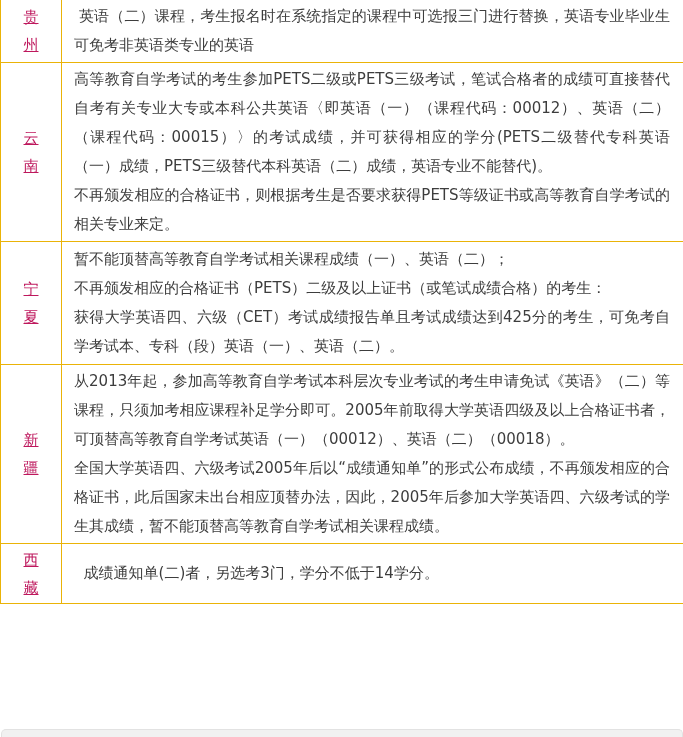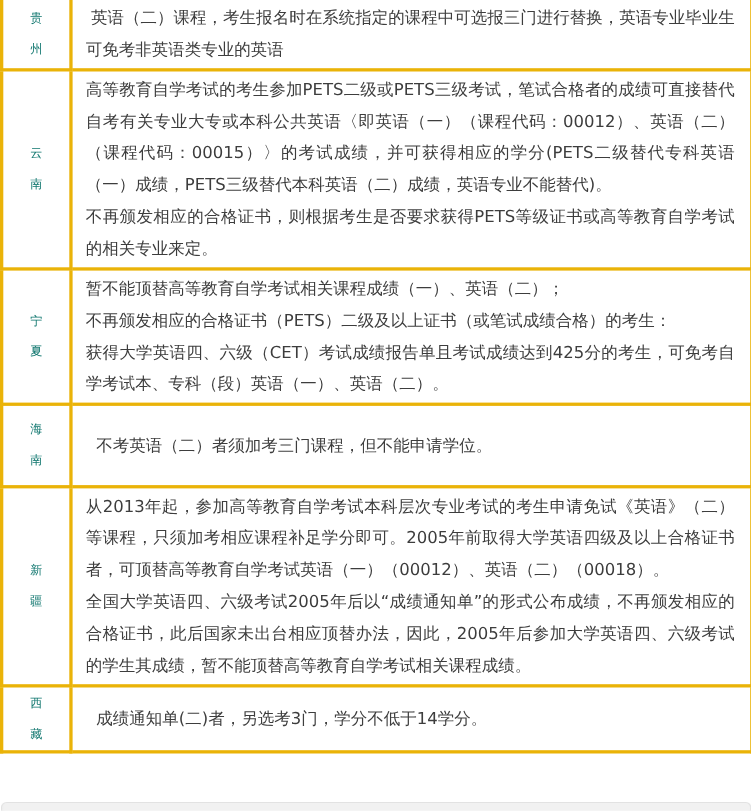--- a/index.html
+++ b/index.html
@@ -13,40 +13,41 @@
     overflow: hidden;
     font-family: "DejaVu Sans", sans-serif;
     color: #3d3d3d;
   }
   table.rules-table {
     border-collapse: collapse;
     table-layout: fixed;
     width: 685px; 
   }
   table.rules-table td {
-    border: 3px solid #eab308;
+    border: 1px solid #eab308;
     vertical-align: middle;
     font-size: 15px;
     line-height: 29px;
   }
   
   table.rules-table tr:first-child td { border-top: none; }
 
   td.province-cell {
     width: 60px;
     text-align: center;
     padding: 0;
   }
   .province {
     width: 1em;
     margin: 0 auto;
     word-break: break-all;
     line-height: 28px;
-    font-size: 11px;
-    color: #0f766e;
+    font-size: 15px;
+    color: #be185d;
+    text-decoration: underline;
   }
   td.content-cell {
     padding: 2px 14px 2px 12px;
   }
   td.content-cell p {
     margin: 0;
     white-space: pre-wrap;       
     word-break: break-all;
     text-align: justify;
   }
@@ -101,28 +102,20 @@
     <td class="province-cell">
       <div class="province">宁夏</div>
     </td>
     <td class="content-cell">
           <p>暂不能顶替高等教育自学考试相关课程成绩（一）、英语（二）；</p>
           <p>不再颁发相应的合格证书（PETS）二级及以上证书（或笔试成绩合格）的考生：</p>
           <p>获得大学英语四、六级（CET）考试成绩报告单且考试成绩达到425分的考生，可免考自学考试本、专科（段）英语（一）、英语（二）。</p>
         </td>
   </tr>
 
-  <tr class="row-4">
-    <td class="province-cell">
-      <div class="province">海南</div>
-    </td>
-    <td class="content-cell">
-          <p>  不考英语（二）者须加考三门课程，但不能申请学位。</p>
-        </td>
-  </tr>
 
   <tr class="row-5">
     <td class="province-cell">
       <div class="province">新疆</div>
     </td>
     <td class="content-cell">
           <p>从2013年起，参加高等教育自学考试本科层次专业考试的考生申请免试《英语》（二）等课程，只须加考相应课程补足学分即可。2005年前取得大学英语四级及以上合格证书者，可顶替高等教育自学考试英语（一）（00012）、英语（二）（00018）。</p>
           <p>全国大学英语四、六级考试2005年后以“成绩通知单”的形式公布成绩，不再颁发相应的合格证书，此后国家未出台相应顶替办法，因此，2005年后参加大学英语四、六级考试的学生其成绩，暂不能顶替高等教育自学考试相关课程成绩。</p>
         </td>
   </tr>

